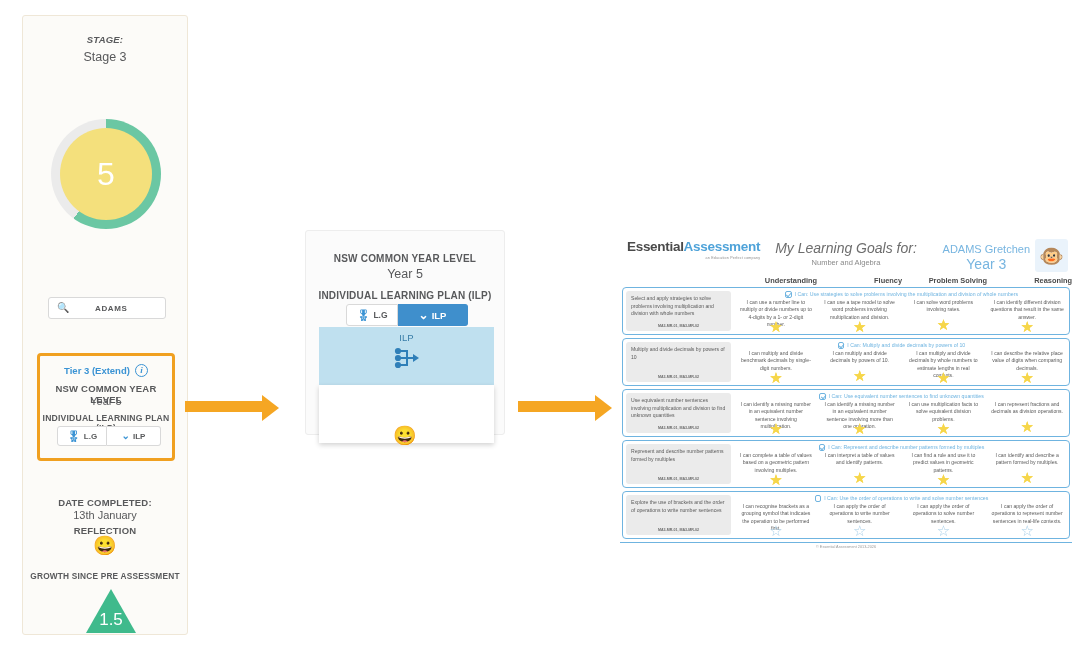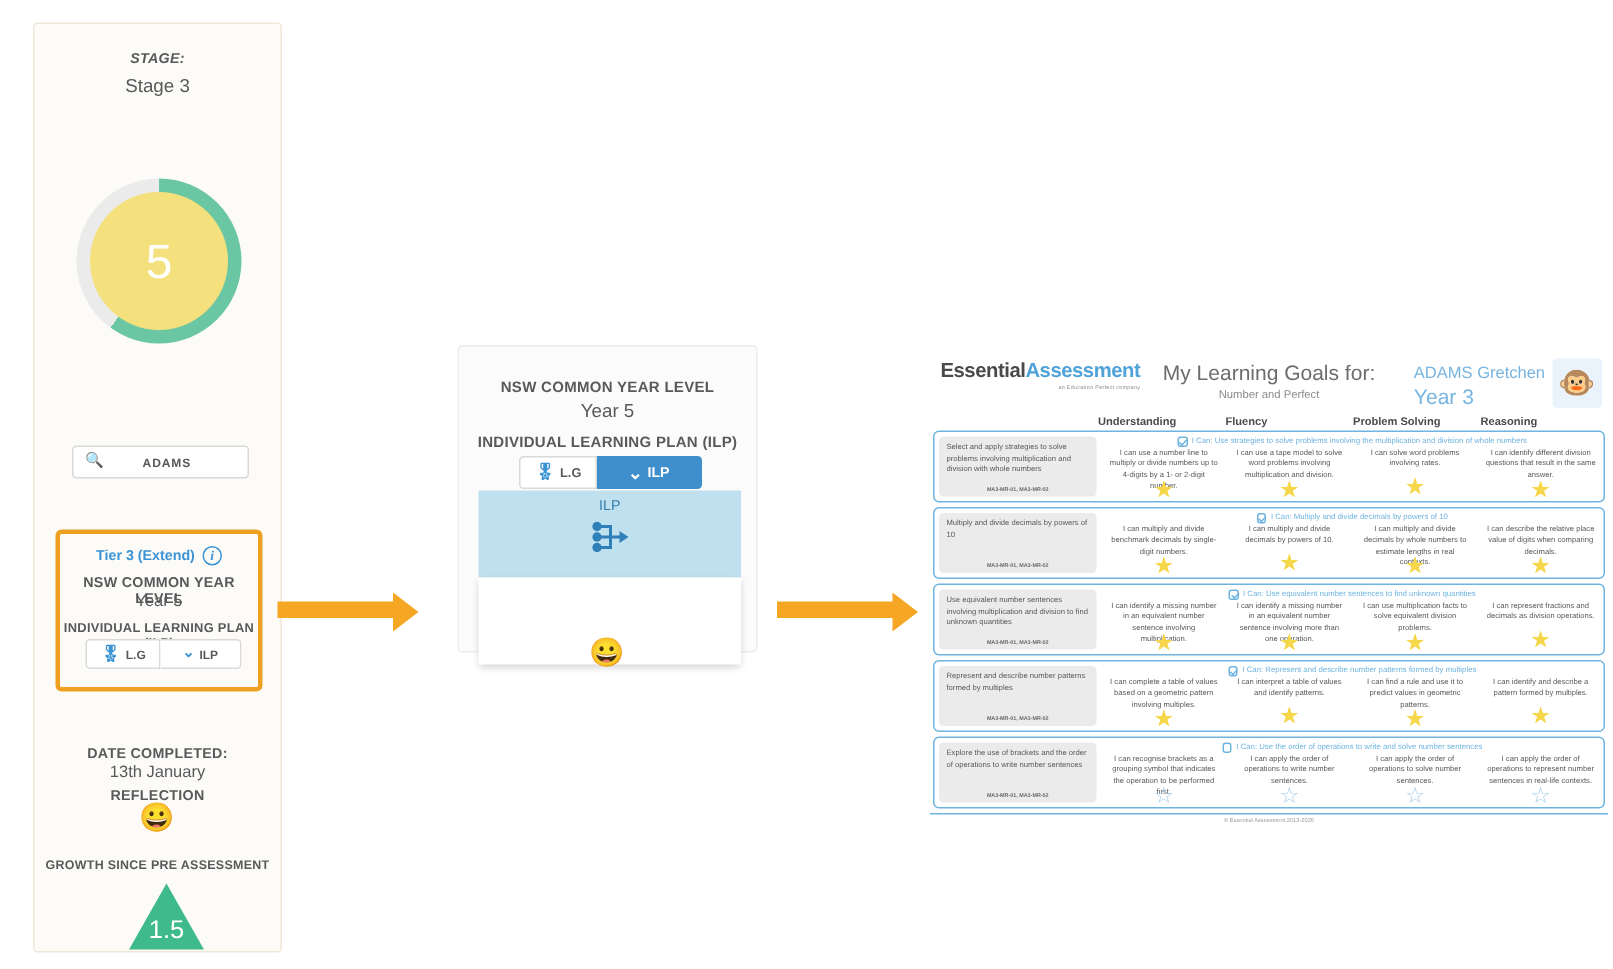--- a/index.html
+++ b/index.html
@@ -147,35 +147,35 @@
   #worksheet{
     left:620px;top:234px;width:452px;height:326px;
     background:#ffffff;box-sizing:border-box;
   }
   #ws-header{position:relative;height:42px;}
   #ea-logo{position:absolute;left:7px;top:6px;}
   #ea-logo-text{font-size:13.5px;font-weight:bold;letter-spacing:-.3px;line-height:1;}
   #ea-essential{color:#4a4a4a;}
   #ea-assessment{color:#4fa3d9;}
   #ea-sub{font-size:3.6px;color:#8d8d8d;text-align:right;letter-spacing:.2px;margin-top:2px;}
-  #ws-title{position:absolute;left:0;right:0;top:6px;text-align:center;font-size:14px;color:#6d6d6d;font-weight:400;}
+  #ws-title{position:absolute;left:0;right:0;top:6px;text-align:center;font-size:14px;color:#6d6d6d;font-weight:400;font-style:italic;}
   #ws-subtitle{position:absolute;left:0;right:0;top:24px;text-align:center;font-size:7.5px;color:#8a8a8a;}
-  #ws-student{position:absolute;right:42px;top:9px;text-align:left;}
+  #ws-student{position:absolute;right:42px;top:9px;text-align:center;}
   #ws-student-name{font-size:11px;color:#77b5e0;}
   #ws-student-year{font-size:14px;color:#77b5e0;margin-top:1px;}
   #ws-avatar{
     position:absolute;right:4px;top:5px;width:33px;height:33px;
     background:#eaf3fb;border-radius:3px;
     display:flex;align-items:center;justify-content:center;font-size:20px;line-height:1;
   }
 
   
   #ws-colheads{display:flex;padding-left:112px;height:11px;}
   .ws-colhead{
-    flex:1;text-align:left;font-size:7.4px;font-weight:bold;color:#4a4a4a;
+    flex:1;text-align:right;font-size:7.4px;font-weight:bold;color:#4a4a4a;
   }
   .ws-row{
     position:relative;margin:0 2px 3px 2px;
     border:1px solid #6fb4e0;border-radius:4px;
     height:48px;box-sizing:border-box;display:flex;background:#fff;
   }
   .ws-rowlabel{
     width:105px;margin:3px;background:#ebebeb;border-radius:3px;
     position:relative;box-sizing:border-box;
   }
@@ -318,21 +318,21 @@
 <div class="stage" id="worksheet">
 
   <div id="ws-header">
     <div id="ea-logo">
       <div id="ea-logo-text">
         <span id="ea-essential">Essential</span><span id="ea-assessment">Assessment</span>
       </div>
       <div id="ea-sub">an Education Perfect company</div>
     </div>
     <div id="ws-title">My Learning Goals for:</div>
-    <div id="ws-subtitle">Number and Perfect</div>
+    <div id="ws-subtitle">Number and Algebra</div>
     <div id="ws-student">
       <div id="ws-student-name">ADAMS Gretchen</div>
       <div id="ws-student-year">Year 3</div>
     </div>
     <div id="ws-avatar">🐵</div>
   </div>
 
   <div id="ws-colheads">
       <div class="ws-colhead">Understanding</div>
       <div class="ws-colhead">Fluency</div>

